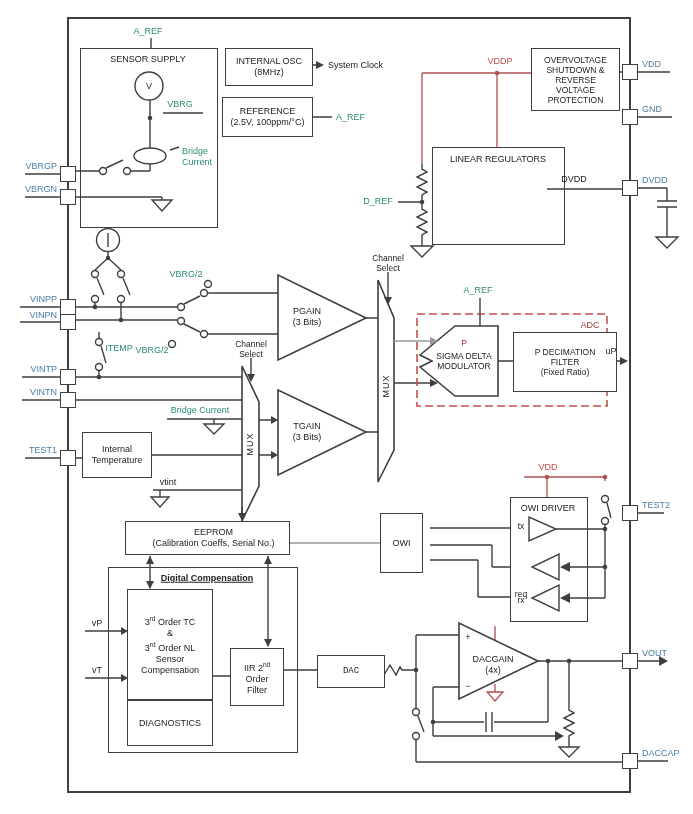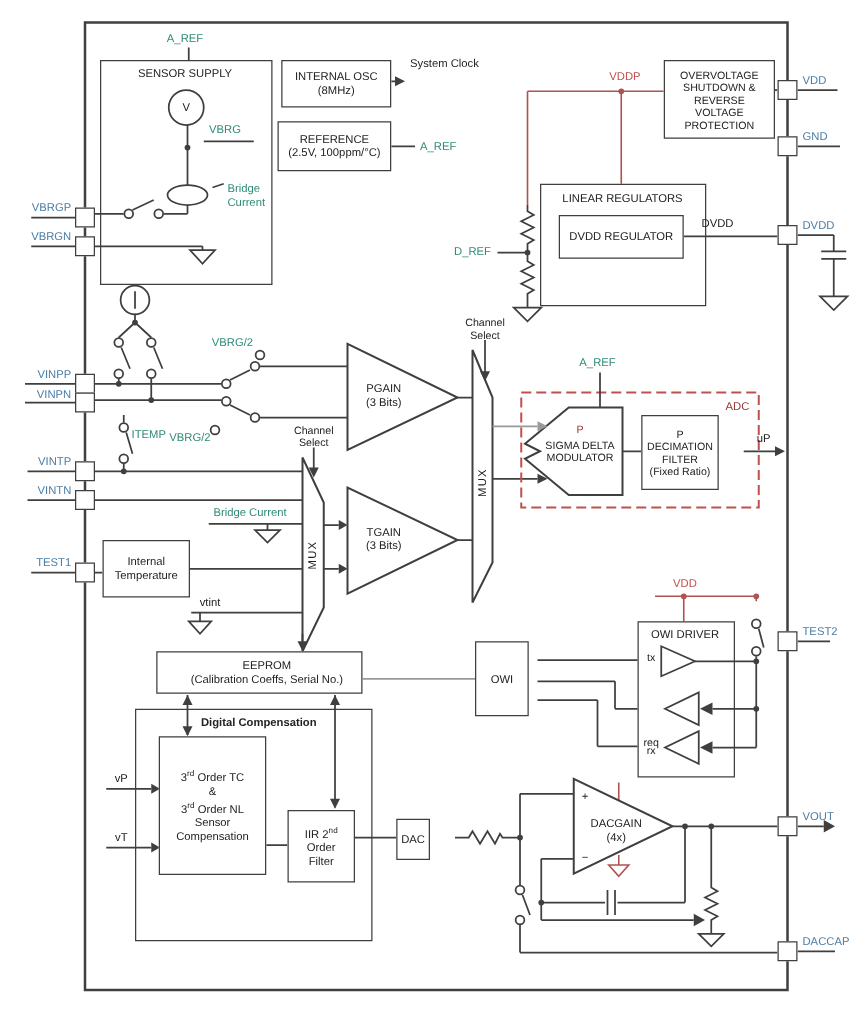--- a/index.html
+++ b/index.html
@@ -7,21 +7,21 @@
          font-family:"Liberation Sans", sans-serif;color:#222;}
   svg{position:absolute;left:0;top:0;}
   .box{position:absolute;border:1.5px solid #3f3f3f;background:#fff;display:flex;
        flex-direction:column;align-items:center;justify-content:center;text-align:center;
        white-space:pre-line;font-size:9px;line-height:11px;color:#222;box-sizing:border-box;}
   .noFill{background:transparent;}
   .lbl{position:absolute;transform:translate(-50%,-50%);white-space:pre-line;
        text-align:center;font-size:9px;line-height:10.5px;color:#222;}
   .lbl.anchL{transform:translate(0,-50%);text-align:left;}
   .small{font-size:8.5px;line-height:10px;}
-  .bold{font-weight:bold;}
+  .bold{font-weight:bold;text-decoration:underline;}
   .teal{color:#2e8b78;}
   .red{color:#c0504d;}
   .maroon{color:#943634;}
   .vert{transform:translate(-50%,-50%) rotate(-90deg);letter-spacing:1px;}
   .pin{position:absolute;width:16px;height:16px;background:#fff;border:1.6px solid #3f3f3f;box-sizing:border-box;}
   .pinlbl-l{position:absolute;transform:translate(-100%,-100%);font-size:9px;color:#4a7da5;white-space:nowrap;}
   .pinlbl-r{position:absolute;transform:translate(0,-100%);font-size:9px;color:#4a7da5;white-space:nowrap;}
   sup{font-size:6.5px;}
 </style>
 </head>
@@ -225,23 +225,22 @@
 <div class="box" style="left:222px;top:97px;width:91px;height:40px;"><div>REFERENCE
 (2.5V, 100ppm/°C)</div></div>
 <div class="box small" style="left:531px;top:48px;width:89px;height:63px;"><div>OVERVOLTAGE
 SHUTDOWN &amp;
 REVERSE
 VOLTAGE
 PROTECTION</div></div>
 
 <div class="box noFill" style="left:432px;top:147px;width:133px;height:98px;"></div>
 <div class="lbl" style="left:488px;top:159px;padding-left:20px;">LINEAR REGULATORS</div>
-<div class="box" style="left:447px;top:172px;width:100px;height:35px;"><div>DVDD REGULATOR</div></div>
-
-<div class="box small" style="left:513px;top:332px;width:62px;height:60px;text-align:center;"><div>P DECIMATION
+
+<div class="box small" style="left:513px;top:332px;width:104px;height:60px;text-align:center;"><div>P DECIMATION
 FILTER
 (Fixed Ratio)</div></div>
 
 <div class="box" style="left:82px;top:432px;width:70px;height:46px;"><div>Internal
 Temperature</div></div>
 
 <div class="box" style="left:125px;top:521px;width:165px;height:34px;padding-left:12px;"><div>EEPROM
 (Calibration Coeffs, Serial No.)</div></div>
 <div class="box" style="left:380px;top:513px;width:43px;height:60px;"><div>OWI</div></div>
 
@@ -251,34 +250,35 @@
 <div class="box noFill" style="left:108px;top:567px;width:190px;height:186px;"></div>
 <div class="lbl bold" style="left:207px;top:578px;">Digital Compensation</div>
 
 <div class="box" style="left:127px;top:589px;width:86px;height:111px;">
   <div><span>3</span><sup>rd</sup><span> Order TC</span></div>
   <div>&amp;</div>
   <div><span>3</span><sup>rd</sup><span> Order NL</span></div>
   <div>Sensor</div>
   <div>Compensation</div>
 </div>
+<div class="box" style="left:127px;top:700px;width:86px;height:46px;"><div>DIAGNOSTICS</div></div>
 
 <div class="box" style="left:230px;top:648px;width:54px;height:58px;">
   <div><span>IIR 2</span><sup>nd</sup></div>
   <div>Order</div>
   <div>Filter</div>
 </div>
-<div class="box" style="left:317px;top:655px;width:27px;height:33px;"><div>DAC</div></div>
+<div class="box" style="left:317px;top:655px;width:68px;height:33px;font-family:Liberation Mono, monospace;"><div>DAC</div></div>
 
 <div class="lbl teal" style="left:148px;top:31px;">A_REF</div>
 <div class="lbl" style="left:149px;top:86px;">V</div>
 <div class="lbl teal" style="left:180px;top:104px;">VBRG</div>
 <div class="lbl teal anchL" style="left:182px;top:156px;">Bridge
 Current</div>
-<div class="lbl anchL" style="left:328px;top:51px;text-align:right;">System Clock</div>
+<div class="lbl anchL" style="left:328px;top:65px;text-align:right;">System Clock</div>
 <div class="lbl teal anchL" style="left:336px;top:117px;">A_REF</div>
 <div class="lbl red" style="left:500px;top:61px;">VDDP</div>
 <div class="lbl" style="left:574px;top:179px;">DVDD</div>
 <div class="lbl teal" style="left:378px;top:201px;">D_REF</div>
 <div class="lbl small" style="left:388px;top:263px;">Channel
 Select</div>
 <div class="lbl teal" style="left:186px;top:274px;">VBRG/2</div>
 <div class="lbl teal" style="left:119px;top:348px;">ITEMP</div>
 <div class="lbl teal" style="left:152px;top:350px;">VBRG/2</div>
 <div class="lbl small" style="left:251px;top:349px;">Channel

